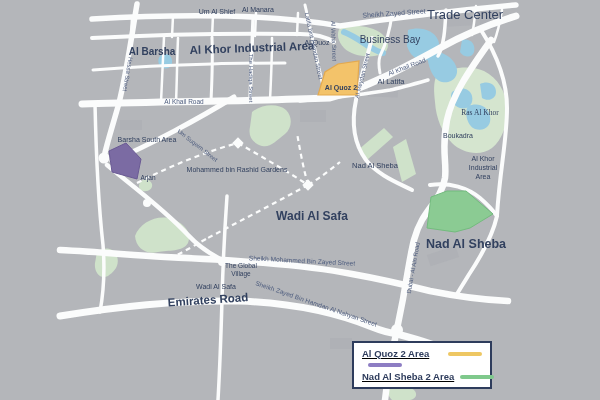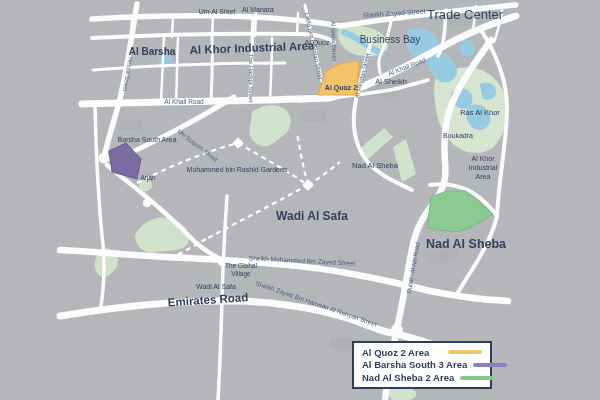--- a/index.html
+++ b/index.html
@@ -16,21 +16,21 @@
   .node{fill:var(--road);}
   .area-quoz{fill:var(--quoz-fill);stroke:var(--quoz-stroke);stroke-width:1.2;}
   .area-barsha{fill:var(--barsha-fill);stroke:var(--barsha-stroke);stroke-width:1;}
   .area-sheba{fill:var(--sheba-fill);stroke:var(--sheba-stroke);stroke-width:1;}
   .lbl{position:absolute;color:var(--label);white-space:pre-line;text-align:center;line-height:1.25;
        transform:translate(-50%,-50%);pointer-events:none;}
   .street{color:var(--street-label);}
   .legend{position:absolute;left:352px;top:341px;width:140px;height:48px;background:#ffffff;
           border:2px solid var(--legend-border);box-sizing:border-box;display:flex;flex-direction:column;
           justify-content:space-around;padding:3px 8px;}
-  .legend-row{display:flex;align-items:center;justify-content:space-between;}
+  .legend-row{display:flex;align-items:center;justify-content:space-between;text-decoration:underline;}
   .legend-label{font-size:9.5px;font-weight:700;color:var(--legend-text);white-space:nowrap;}
   .legend-swatch{display:inline-block;width:34px;height:4px;border-radius:2px;flex:none;margin-left:6px;}
 </style>
 </head>
 <body>
 
 <div id="stage">
 
   <svg width="600" height="400" viewBox="0 0 600 400">
 
@@ -121,22 +121,22 @@
   <div class="lbl" style="left:390px;top:40px;font-size:10px;">Business Bay</div>
   <div class="lbl street" style="left:313px;top:46px;font-size:6px;transform:translate(-50%,-50%) rotate(78deg);">Latifa bint Hamdan Street</div>
   <div class="lbl street" style="left:333px;top:41px;font-size:6px;transform:translate(-50%,-50%) rotate(88deg);">Al Waha Street</div>
   <div class="lbl street" style="left:250px;top:78px;font-size:6px;transform:translate(-50%,-50%) rotate(90deg);">The Hadiqa Street</div>
   <div class="lbl street" style="left:127px;top:74px;font-size:6px;transform:translate(-50%,-50%) rotate(100deg);">Hessa Street</div>
   <div class="lbl" style="left:152px;top:52px;font-size:10px;font-weight:bold;">Al Barsha</div>
   <div class="lbl street" style="left:184px;top:102px;font-size:6.5px;">Al Khail Road</div>
   <div class="lbl street" style="left:407px;top:67px;font-size:6.5px;transform:translate(-50%,-50%) rotate(-21deg);">Al Khail Road</div>
   <div class="lbl street" style="left:363px;top:76px;font-size:6px;transform:translate(-50%,-50%) rotate(-76deg);">Al Meydan Street</div>
   <div class="lbl" style="left:341px;top:88px;font-size:7px;font-weight:600;">Al Quoz 2</div>
-  <div class="lbl" style="left:391px;top:82px;font-size:7.5px;">Al Sheikh</div>
-  <div class="lbl" style="left:480px;top:113px;font-size:7.5px;">Ras Al Khor</div>
+  <div class="lbl" style="left:391px;top:82px;font-size:7.5px;">Al Latifa</div>
+  <div class="lbl" style="left:480px;top:113px;font-size:7.5px;font-family:Liberation Serif, serif;">Ras Al Khor</div>
   <div class="lbl" style="left:458px;top:136px;font-size:7px;">Boukadra</div>
   <div class="lbl" style="left:483px;top:168px;font-size:7px;">Al Khor
 Industrial
 Area</div>
   <div class="lbl" style="left:375px;top:166px;font-size:7.5px;">Nad Al Sheba</div>
   <div class="lbl" style="left:147px;top:140px;font-size:7px;">Barsha South Area</div>
   <div class="lbl" style="left:148px;top:178px;font-size:6.5px;">Arjan</div>
   <div class="lbl" style="left:237px;top:170px;font-size:7px;">Mohammed bin Rashid Gardens</div>
   <div class="lbl street" style="left:197px;top:146px;font-size:6px;transform:translate(-50%,-50%) rotate(38deg);">Um Suqeim Street</div>
   <div class="lbl" style="left:312px;top:216px;font-size:12px;font-weight:600;">Wadi Al Safa</div>
@@ -148,21 +148,20 @@
   <div class="lbl" style="left:216px;top:287px;font-size:7px;">Wadi Al Safa</div>
   <div class="lbl" style="left:208px;top:300px;font-size:11.5px;font-weight:600;transform:translate(-50%,-50%) rotate(-4deg);">Emirates Road</div>
   <div class="lbl street" style="left:316px;top:304px;font-size:6.5px;transform:translate(-50%,-50%) rotate(19deg);">Sheikh Zayed Bin Hamdan Al Nahyan Street</div>
 
   <div class="legend">
     <div class="legend-row">
       <span class="legend-label">Al Quoz 2 Area</span>
       <span class="legend-swatch" style="background-color: rgb(238, 199, 99);"></span>
     </div>
     <div class="legend-row">
-      <span class="legend-label">Al Barsha South 3 Area</span>
       <span class="legend-swatch" style="background-color: rgb(141, 125, 195);"></span>
     </div>
     <div class="legend-row">
       <span class="legend-label">Nad Al Sheba 2 Area</span>
       <span class="legend-swatch" style="background-color: rgb(127, 201, 140);"></span>
     </div>
   </div>
 
 </div>
 

